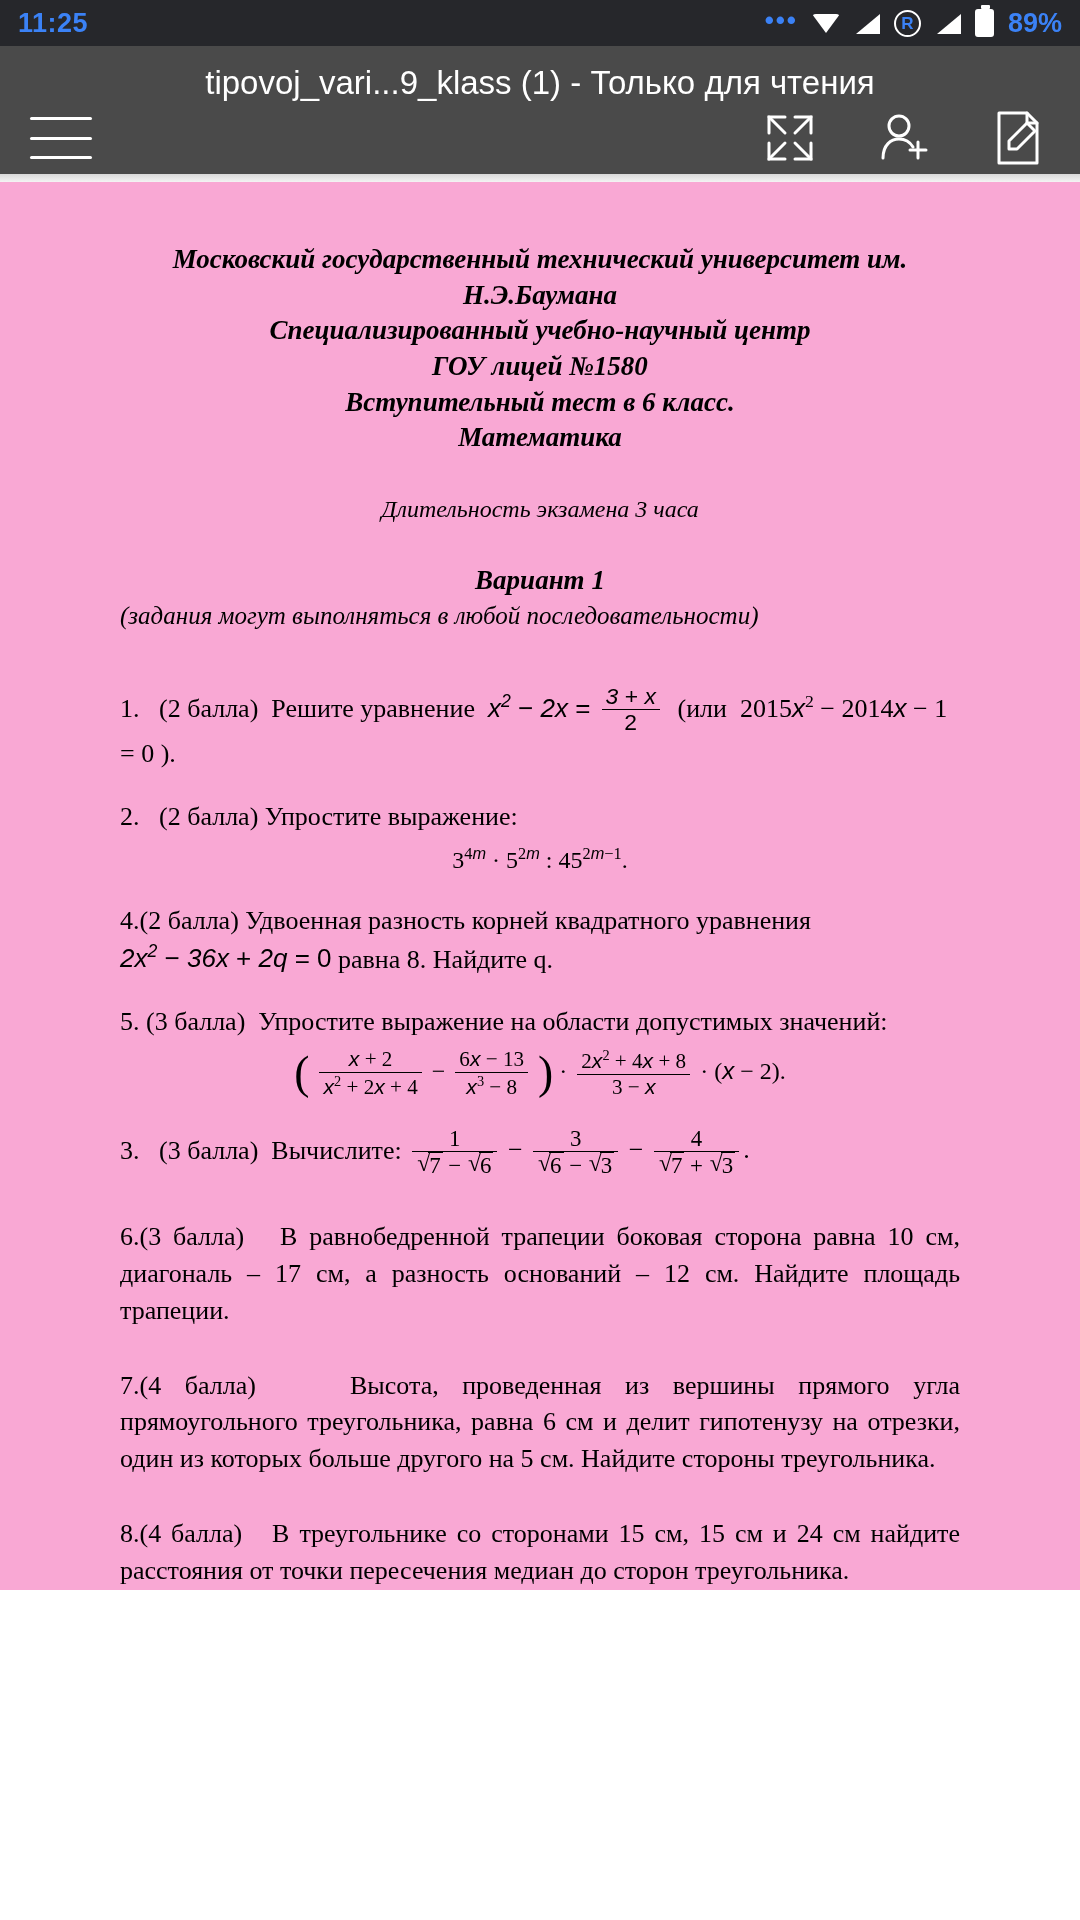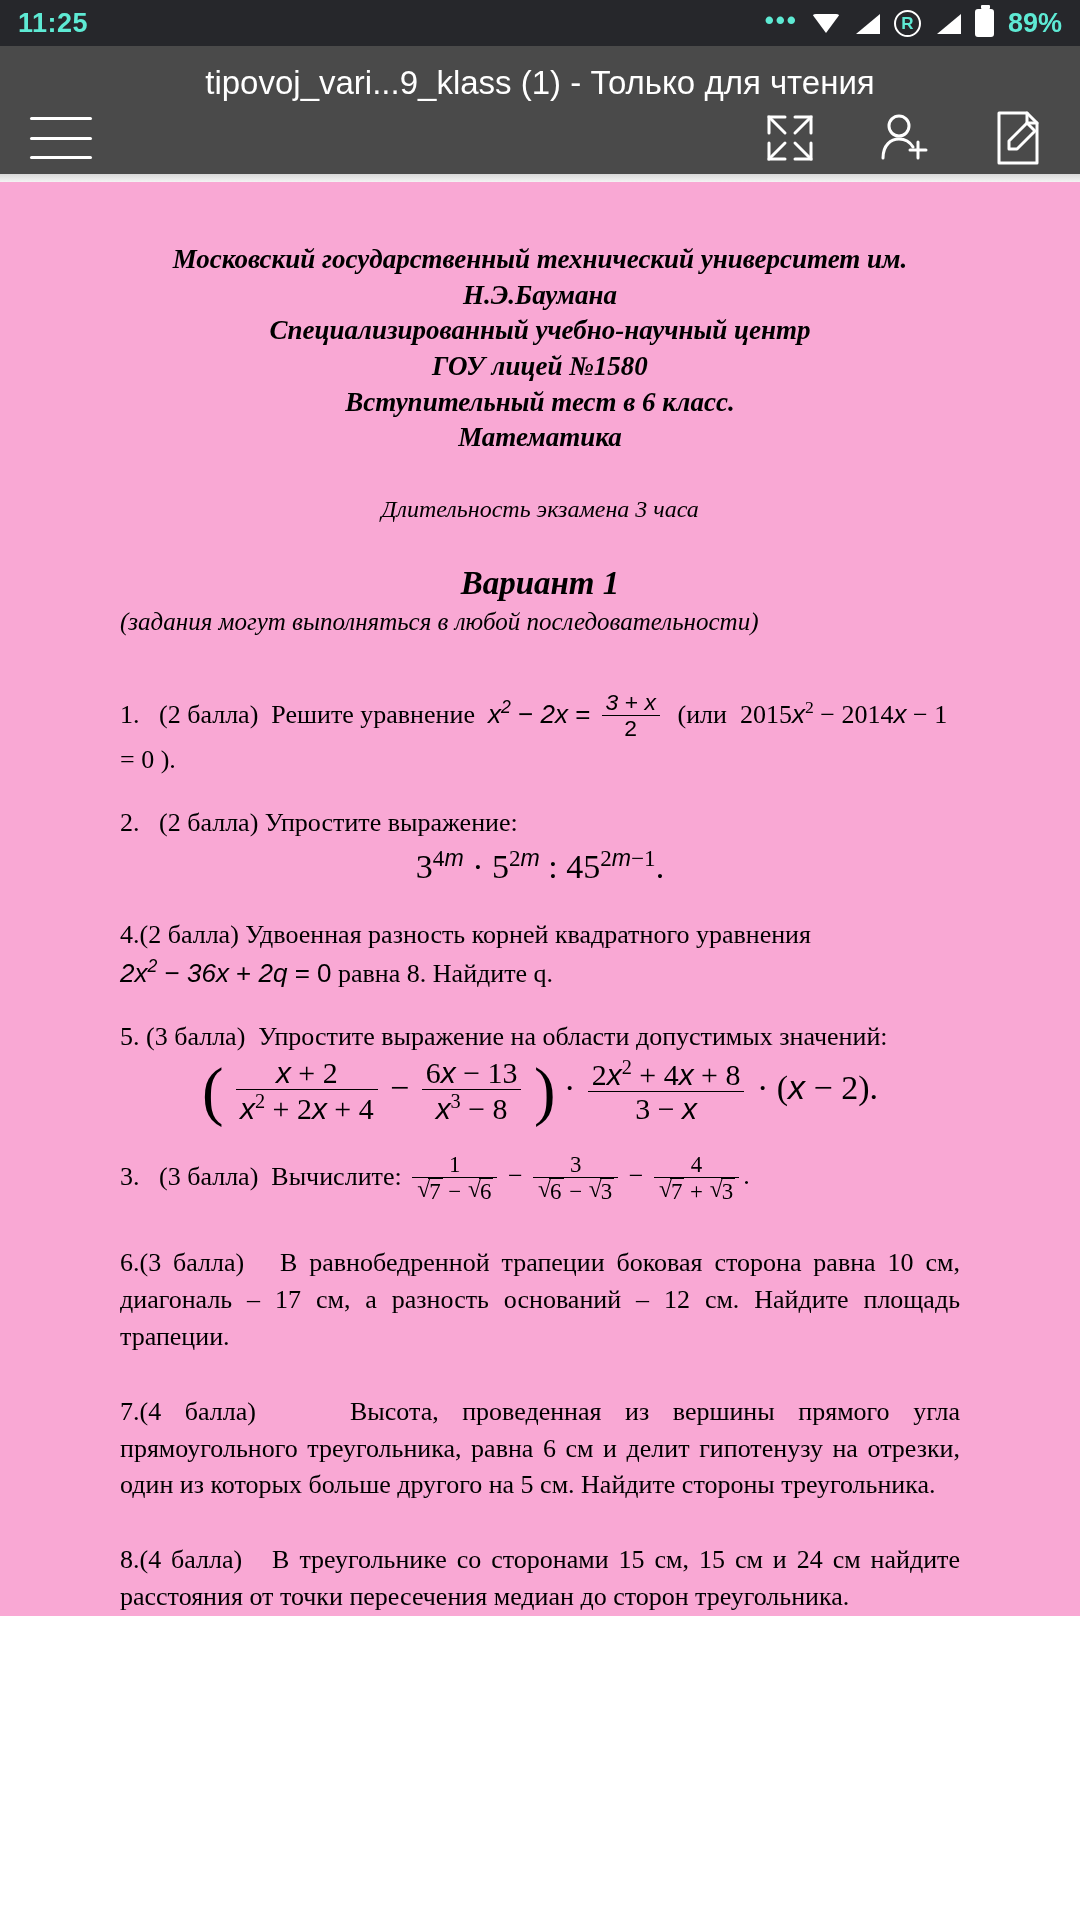--- a/index.html
+++ b/index.html
@@ -9,21 +9,21 @@
     width: 1080px;
     height: 1920px;
     background: #ffffff;
     font-family: "Liberation Sans", sans-serif;
   }
 
   
   .statusbar {
     height: 46px;
     background: #26272b;
-    color: #5eead4;
+    color: #3b82f6;
     display: flex;
     align-items: center;
     padding: 0 18px;
     font-size: 27px;
     font-weight: bold;
     gap: 12px;
   }
   .statusbar .clock { letter-spacing: 0.5px; }
   .statusbar .spacer { flex: 1; }
   .statusbar .icons {
@@ -164,41 +164,42 @@
   .duration {
     text-align: center;
     font-style: italic;
     font-size: 24px;
     margin-top: 40px;
   }
   .variant {
     text-align: center;
     font-weight: bold;
     font-style: italic;
-    font-size: 33px;
+    font-size: 27px;
     margin-top: 42px;
   }
   .note {
     text-align: left;
     font-style: italic;
     font-size: 25px;
     margin-top: 6px;
   }
 
   .tasks { margin-top: 54px; }
   .task {
     font-size: 26px;
     line-height: 1.42;
     margin-bottom: 26px;
     text-align: left;
   }
   .task.just { text-align: justify; }
   .centerline {
     text-align: center;
-    font-size: 34px;
+    margin-top: 6px;
+    font-size: 24px;
   }
 
   
   .m { font-family: Liberation Sans, sans-serif; font-style: italic; }
   .mn { font-style: normal; }
   sup.p { font-size: 0.68em; vertical-align: super; font-style: italic; }
   sup.pn { font-size: 0.68em; vertical-align: super; font-style: normal; }
 
   .frac {
     display: inline-block;

